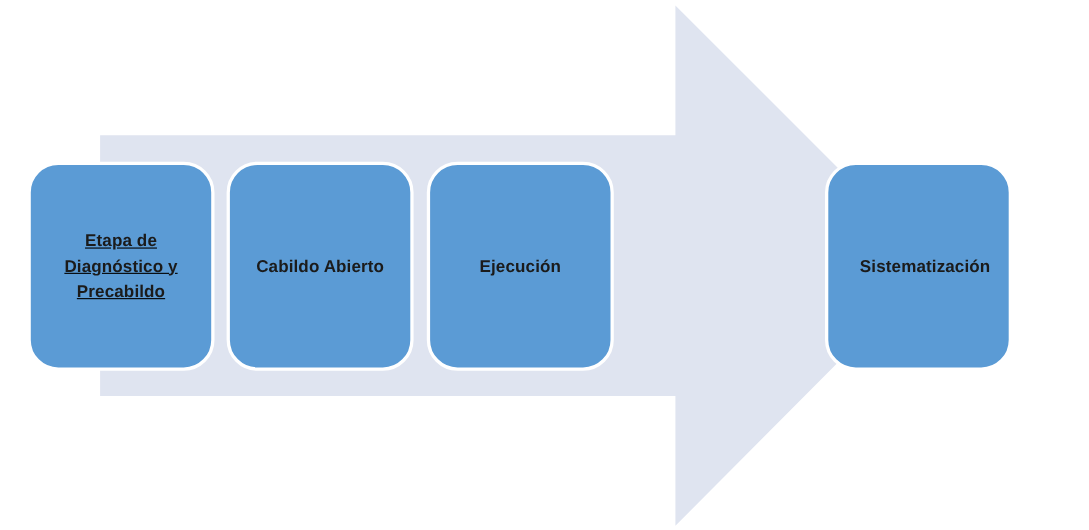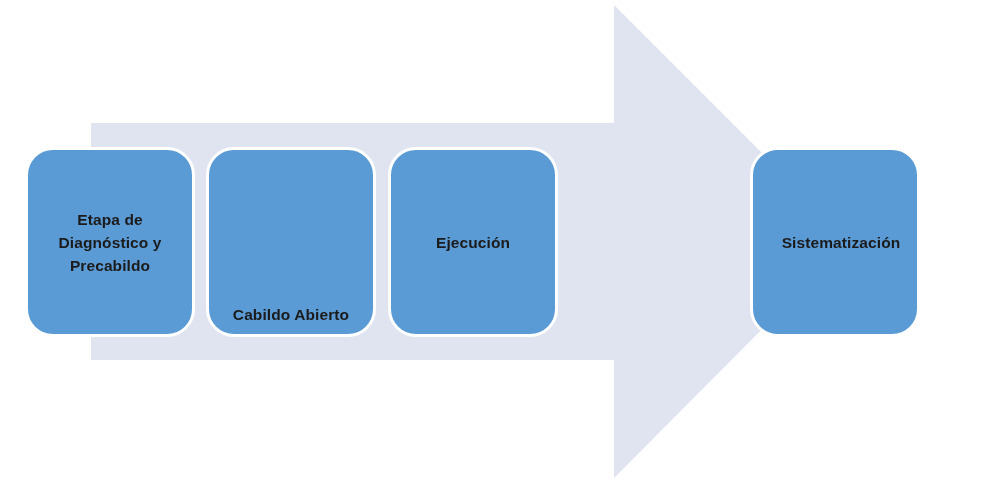--- a/index.html
+++ b/index.html
@@ -49,22 +49,22 @@
     text-align: center;
     padding: 8px;
   }
   .stage-label {
     color: var(--stage-text);
     font-weight: 700;
     font-size: 15.5px;
     line-height: 23px;
     letter-spacing: 0.1px;
   }
-  .stage-1 { left: 25px; }
-  .stage-2 { left: 206px; align-items: flex-end; }
+  .stage-1 { left: 25px; text-decoration: underline; }
+  .stage-2 { left: 206px; }
   .stage-3 { left: 388px; text-align: right; }
   .stage-4 { left: 569px; }
   .stage-5 { left: 750px; padding-left: 20px; }
 </style>
 </head>
 <body>
 
 <div class="canvas">
 
   <svg class="arrow-svg" viewBox="0 0 990 482" aria-hidden="true">

